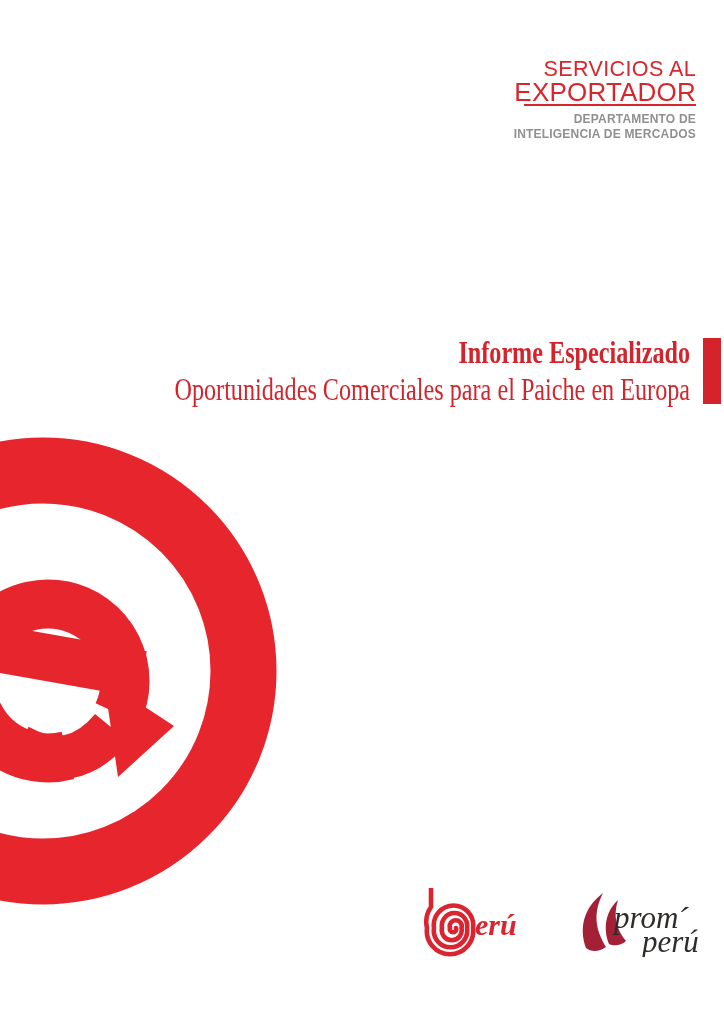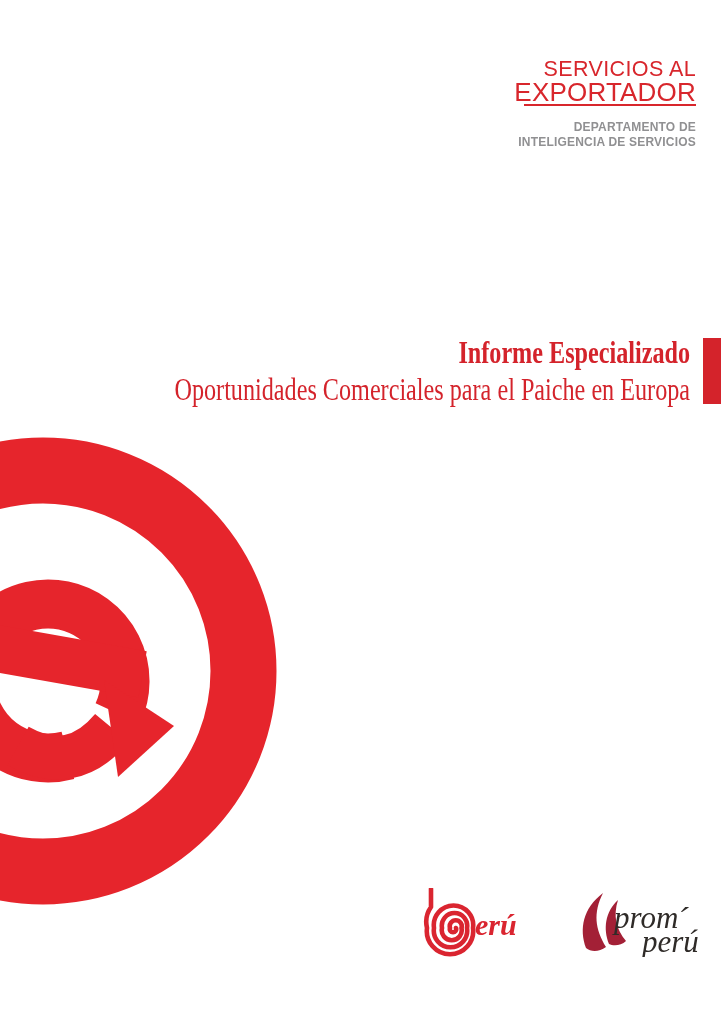--- a/index.html
+++ b/index.html
@@ -5,21 +5,21 @@
   html,body{margin:0;padding:0;background:#ffffff;}
   .page{
     position:relative;width:724px;height:1024px;background:#ffffff;
     overflow:hidden;font-family:"Liberation Sans",sans-serif;
   }
   
   .brand-block{position:absolute;top:57px;right:28px;text-align:right;}
   .brand-line1{font-size:21.5px;line-height:24px;letter-spacing:.4px;color:#d8262c;font-weight:normal;}
   .brand-line2{font-size:26px;line-height:22px;letter-spacing:.2px;color:#d8262c;font-weight:normal;}
   .brand-rule{margin-top:.5px;margin-left:auto;width:172px;height:2.6px;background:#d8262c;}
-  .dept-block{margin-top:14px;font-size:12px;font-weight:bold;color:#909092;line-height:14.5px;letter-spacing:.2px;}
+  .dept-block{margin-top:6px;font-size:12px;font-weight:bold;color:#909092;line-height:14.5px;letter-spacing:.2px;}
   
   .title-block{
     position:absolute;top:334px;right:34px;text-align:right;white-space:nowrap;
     color:#d4232b;font-family:"Liberation Serif",serif;line-height:37px;
     transform:scaleX(.78);transform-origin:100% 50%;
   }
   .title-line1{font-size:31px;font-weight:bold;}
   .title-line2{font-size:31px;font-weight:normal;}
   .title-bar{position:absolute;top:338px;right:3px;width:18px;height:66px;background:#d4232b;}
   
@@ -32,21 +32,21 @@
 <body>
 
 <div class="page">
 
   <div class="brand-block">
     <div class="brand-line1">SERVICIOS AL</div>
     <div class="brand-line2">EXPORTADOR</div>
     <div class="brand-rule"></div>
     <div class="dept-block">
       <div>DEPARTAMENTO DE</div>
-      <div>INTELIGENCIA DE SERVICIOS</div>
+      <div>INTELIGENCIA DE MERCADOS</div>
     </div>
   </div>
 
   <div class="title-block">
     <div class="title-line1">Informe Especializado</div>
     <div class="title-line2">Oportunidades Comerciales para el Paiche en Europa</div>
   </div>
   <div class="title-bar"></div>
 
   <svg class="e-logo" width="290" height="494" viewBox="0 0 290 494" aria-hidden="true">

